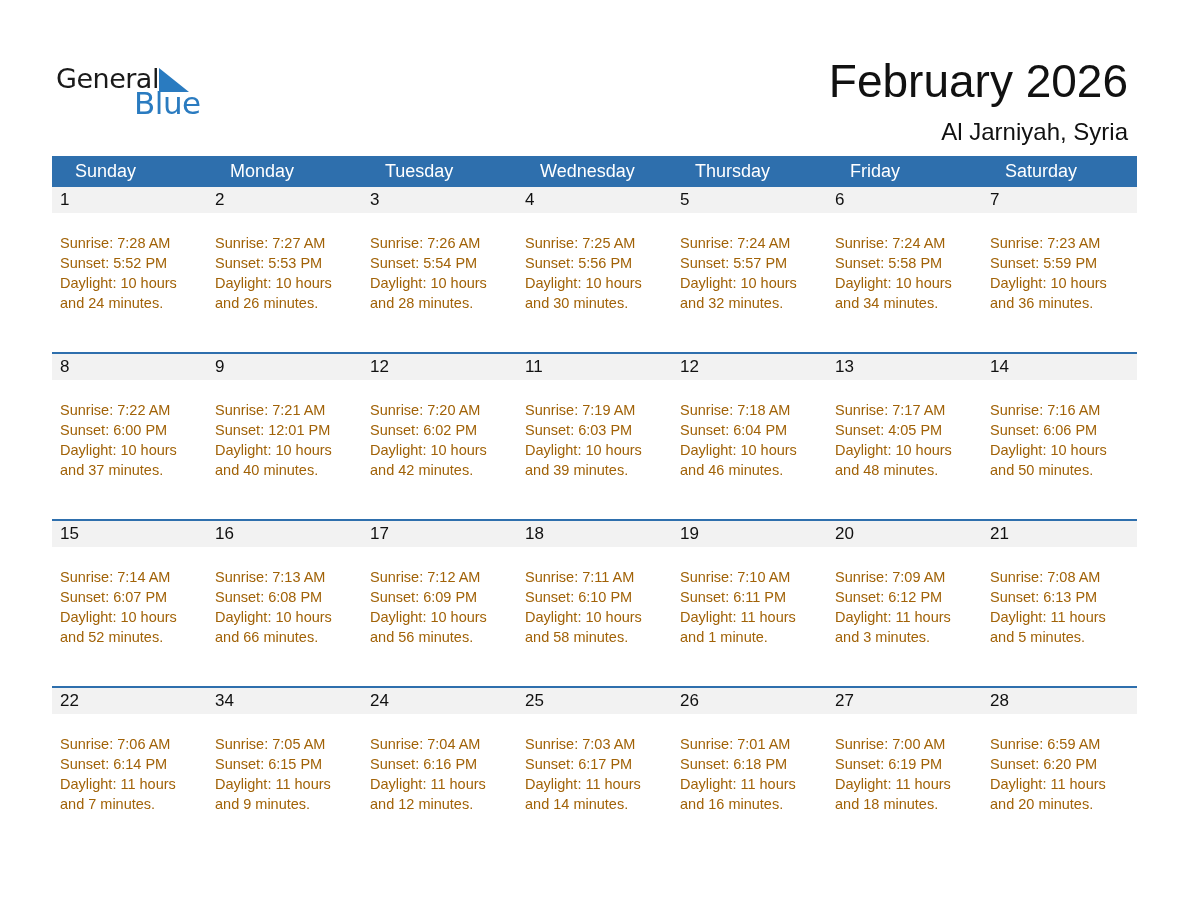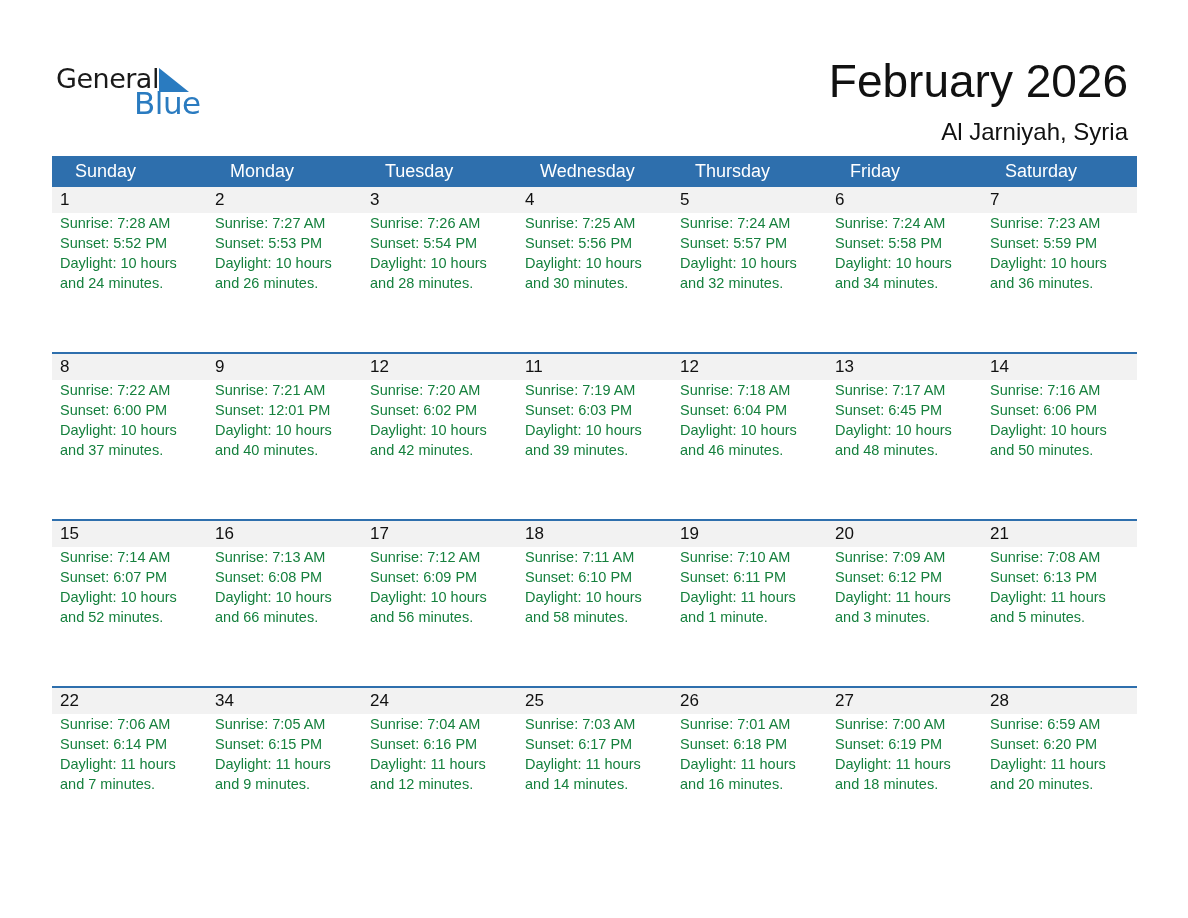--- a/index.html
+++ b/index.html
@@ -11,21 +11,21 @@
   .title{position:absolute;right:60px;top:56px;font-size:46px;line-height:50px;color:#111;}
   .location{position:absolute;right:60px;top:116px;font-size:24px;line-height:32px;color:#111;}
   .cal{position:absolute;left:52px;top:156px;width:1085px;}
   .head{display:flex;background:#2e6fad;height:31px;}
   .head .hcell{width:155px;color:#fff;font-size:18px;line-height:31px;padding-left:23px;box-sizing:border-box;}
   .week{height:165px;position:relative;}
   .week.bordered{border-top:2px solid #2e6fad;}
   .week .dayrow{display:flex;background:#f2f2f2;height:26px;}
   .week .dayrow .dn{width:155px;font-size:17px;line-height:26px;padding-left:8px;box-sizing:border-box;color:#111;}
   .week .inforow{display:flex;}
-  .week .inforow .info{width:155px;padding-left:8px;box-sizing:border-box;font-size:14.5px;line-height:20px;color:#15803d;}
+  .week .inforow .info{width:155px;padding-left:8px;box-sizing:border-box;font-size:14.5px;line-height:20px;color:#a16207;margin-top:20px;}
   .info div{white-space:nowrap;}
 </style>
 </head>
 <body>
 
 <div class="logo">
   <span class="general">General</span>
   <span class="tri2"></span>
   <span class="blue">Blue</span>
 </div>
@@ -135,21 +135,21 @@
             <div>and 39 minutes.</div>
           </div>
           <div class="info">
             <div>Sunrise: 7:18 AM</div>
             <div>Sunset: 6:04 PM</div>
             <div>Daylight: 10 hours</div>
             <div>and 46 minutes.</div>
           </div>
           <div class="info">
             <div>Sunrise: 7:17 AM</div>
-            <div>Sunset: 6:45 PM</div>
+            <div>Sunset: 4:05 PM</div>
             <div>Daylight: 10 hours</div>
             <div>and 48 minutes.</div>
           </div>
           <div class="info">
             <div>Sunrise: 7:16 AM</div>
             <div>Sunset: 6:06 PM</div>
             <div>Daylight: 10 hours</div>
             <div>and 50 minutes.</div>
           </div>
         </div>

